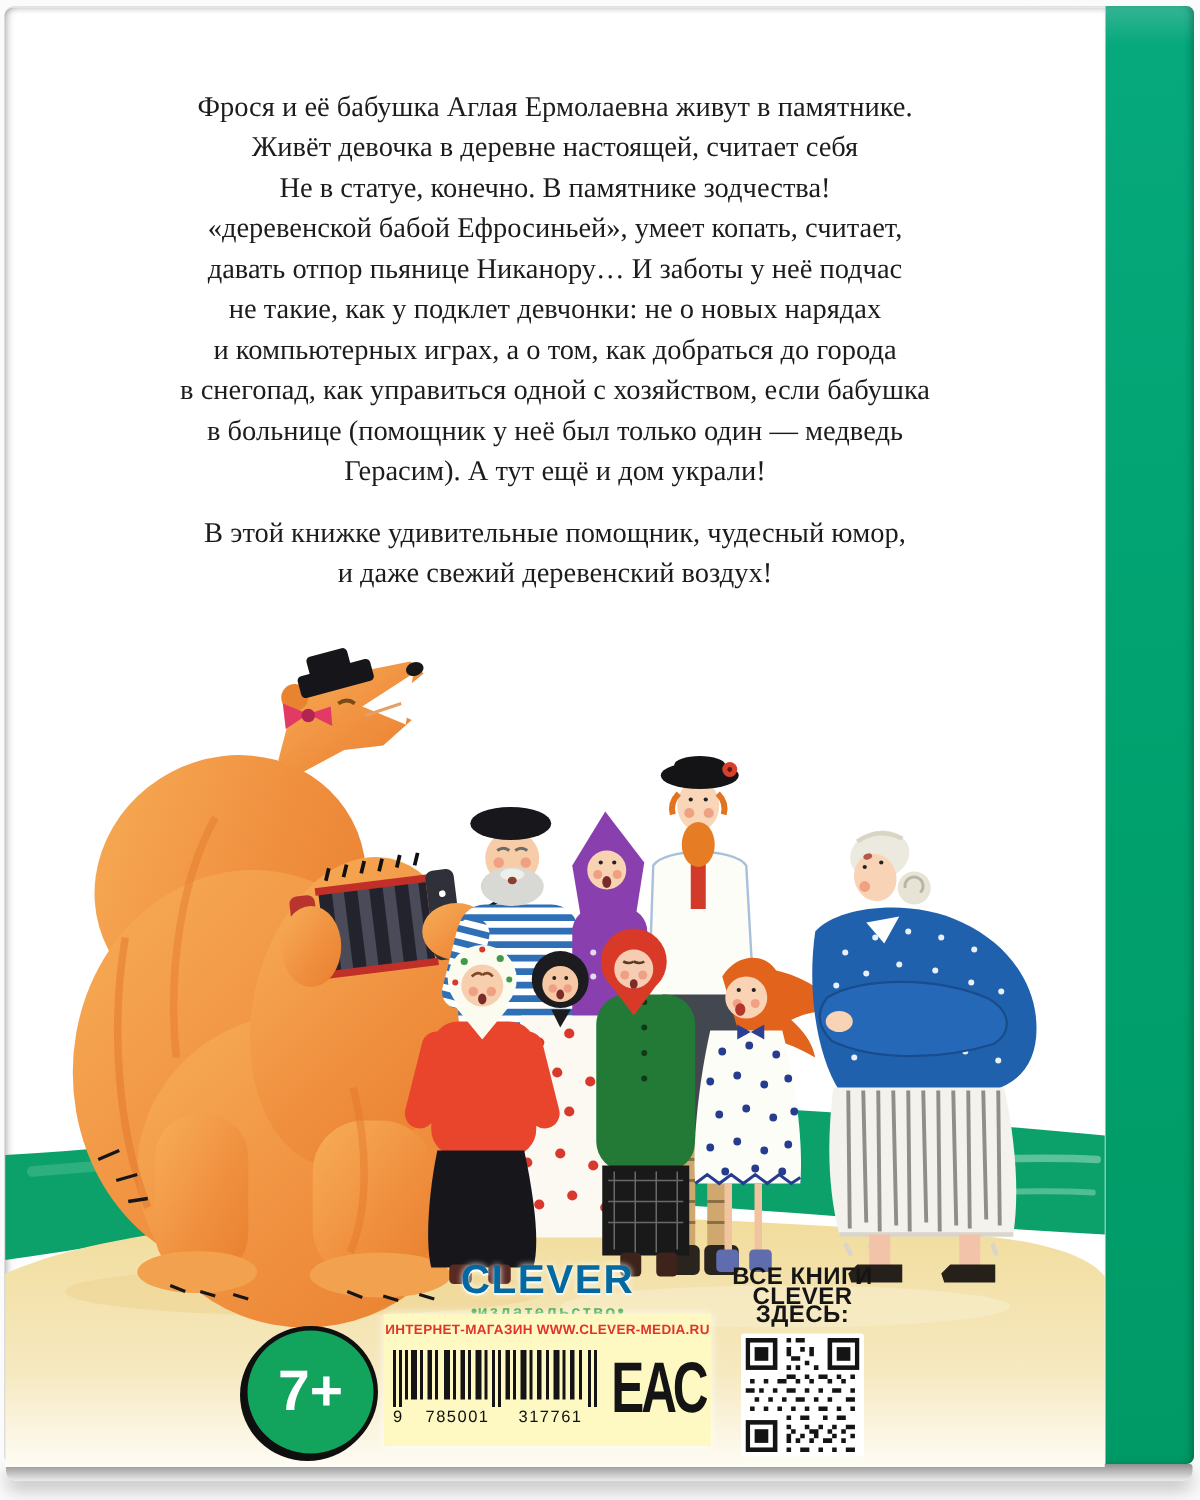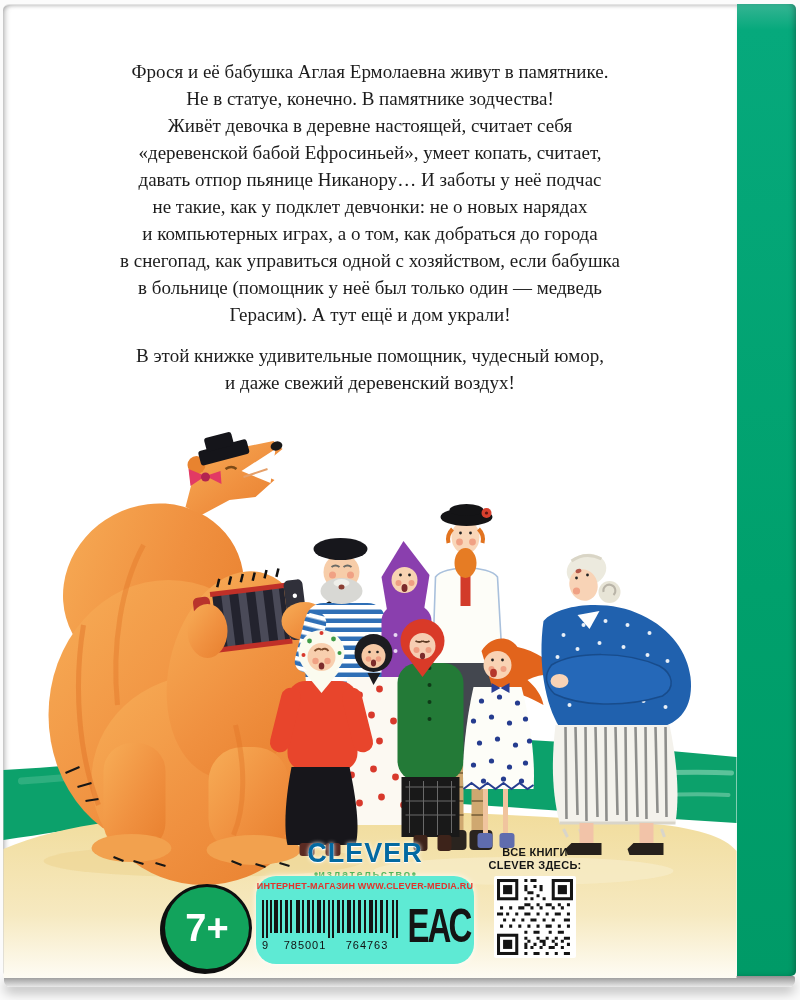--- a/index.html
+++ b/index.html
@@ -20,54 +20,54 @@
          font-family:"Liberation Serif",serif;font-size:19px;line-height:27px;z-index:3;}
   .p1{top:58px;} .p2{top:342px;}
   
   .illo{position:absolute;left:3px;top:425px;width:734px;height:553px;z-index:1;}
   
   .clever-logo{position:absolute;left:295px;top:838px;width:140px;text-align:center;z-index:4;}
   .clever-word{font-size:27px;font-weight:900;letter-spacing:1px;color:#0369a1;
          text-shadow:0 1px 0 #ffffff,0 0 4px #ffffff;}
   .clever-sub{margin-top:-2px;font-size:11px;font-weight:700;letter-spacing:1.5px;color:#3aa83f;}
   .clever-sub .dot{font-size:12px;letter-spacing:0;}
-  .white-panel{position:absolute;left:256px;top:876px;width:218px;height:88px;background:#5eead4;
-         border-radius:20px;z-index:4;box-shadow:0 0 6px rgba(255,255,255,.9);}
+  .white-panel{position:absolute;left:256px;top:876px;width:218px;height:88px;background:#fef9c3;
+         border-radius:0;z-index:4;box-shadow:0 0 6px rgba(255,255,255,.9);}
   .web-text{position:absolute;left:0;top:5px;width:100%;text-align:center;color:#e2322b;
          font-size:9px;font-weight:900;letter-spacing:.2px;white-space:nowrap;}
   .barcode{position:absolute;left:6px;top:24px;width:140px;height:56px;}
   .barcode svg{display:block;}
   .barcode-digits{display:flex;width:136px;font-size:11px;color:#111;margin-top:1px;
          font-family:"Liberation Sans",sans-serif;}
   .barcode-digits .d1{width:12px;text-align:left;}
   .barcode-digits .d2,.barcode-digits .d3{flex:1;text-align:center;letter-spacing:1px;}
   .eac{position:absolute;left:150px;top:22px;width:66px;text-align:center;color:#141414;
          font-size:33px;font-weight:900;letter-spacing:-2px;transform:scaleY(1.45);
          transform-origin:top center;font-family:"Liberation Sans",sans-serif;}
   .age-badge{position:absolute;left:162px;top:884px;width:84px;height:82px;border-radius:50%;
          background:#12a35c;border:3px solid #0f0f0f;box-shadow:-2px 2px 0 0 #0f0f0f;
          display:flex;align-items:center;justify-content:center;z-index:4;}
   .age-badge span{color:#ffffff;font-size:38px;font-weight:900;}
   .qr-block{position:absolute;left:483px;top:846px;width:104px;text-align:center;z-index:4;}
-  .qr-caption{font-size:11px;line-height:12.5px;font-weight:900;color:#151515;letter-spacing:.3px;text-align:center;}
+  .qr-caption{font-size:16px;line-height:12.5px;font-weight:900;color:#151515;letter-spacing:.3px;text-align:center;}
   .qr-box{margin:5px auto 0;width:76px;height:76px;background:#ffffff;padding:3px;border-radius:2px;}
 </style>
 </head>
 <body>
 
 <div class="stage">
 
   <div class="cover"></div>
   <div class="spine"></div>
   <div class="book-shadow"></div>
 
   <div class="annotation p1">
     <div>Фрося и её бабушка Аглая Ермолаевна живут в памятнике.</div>
+    <div>Живёт девочка в деревне настоящей, считает себя</div>
     <div>Не в статуе, конечно. В памятнике зодчества!</div>
-    <div>Живёт девочка в деревне настоящей, считает себя</div>
     <div>«деревенской бабой Ефросиньей», умеет копать, считает,</div>
     <div>давать отпор пьянице Никанору… И заботы у неё подчас</div>
     <div>не такие, как у подклет девчонки: не о новых нарядах</div>
     <div>и компьютерных играх, а о том, как добраться до города</div>
     <div>в снегопад, как управиться одной с хозяйством, если бабушка</div>
     <div>в больнице (помощник у неё был только один — медведь</div>
     <div>Герасим). А тут ещё и дом украли!</div>
   </div>
 
   <div class="annotation p2">
@@ -395,21 +395,21 @@
             <rect x="113" width="2" height="33"></rect>
             <rect x="118" width="3" height="33"></rect>
           <rect x="124" width="2" height="33"></rect>
           <rect x="130" width="2" height="38"></rect>
             <rect x="134" width="2" height="38"></rect>
         </g>
       </svg>
       <div class="barcode-digits">
         <span class="d1">9</span>
           <span class="d2">785001</span>
-          <span class="d3">764763</span>
+          <span class="d3">317761</span>
       </div>
     </div>
     <div class="eac">ЕАС</div>
   </div>
 
   <div class="age-badge">
     <span>7+</span>
   </div>
 
   <div class="qr-block">

